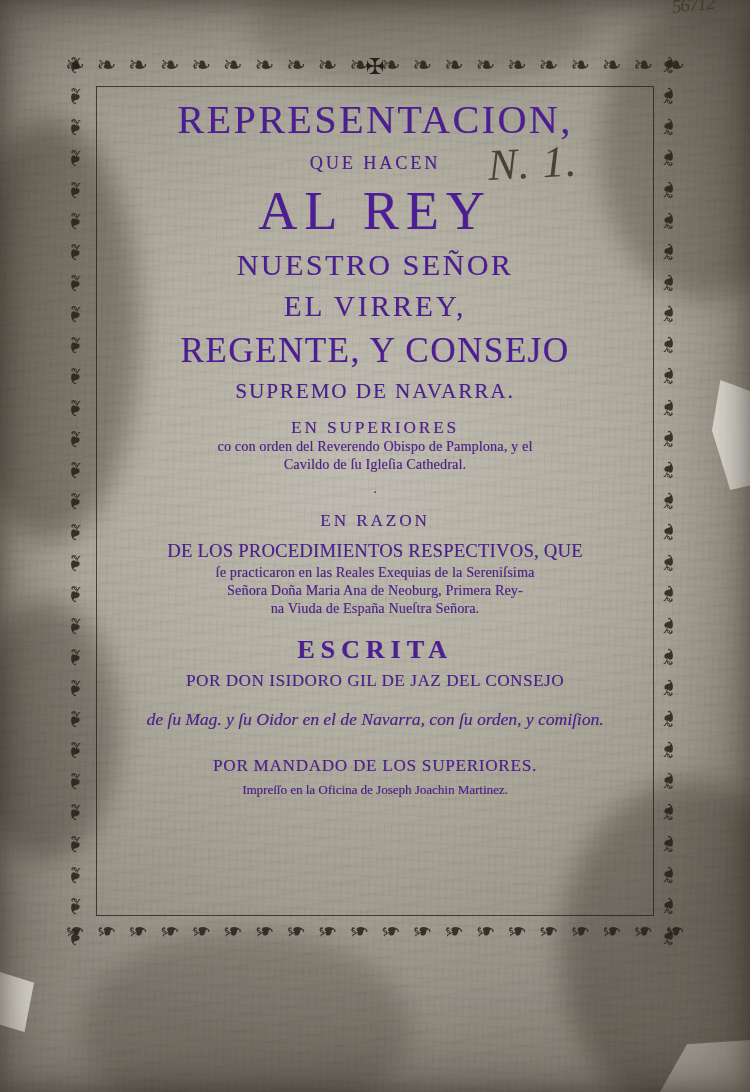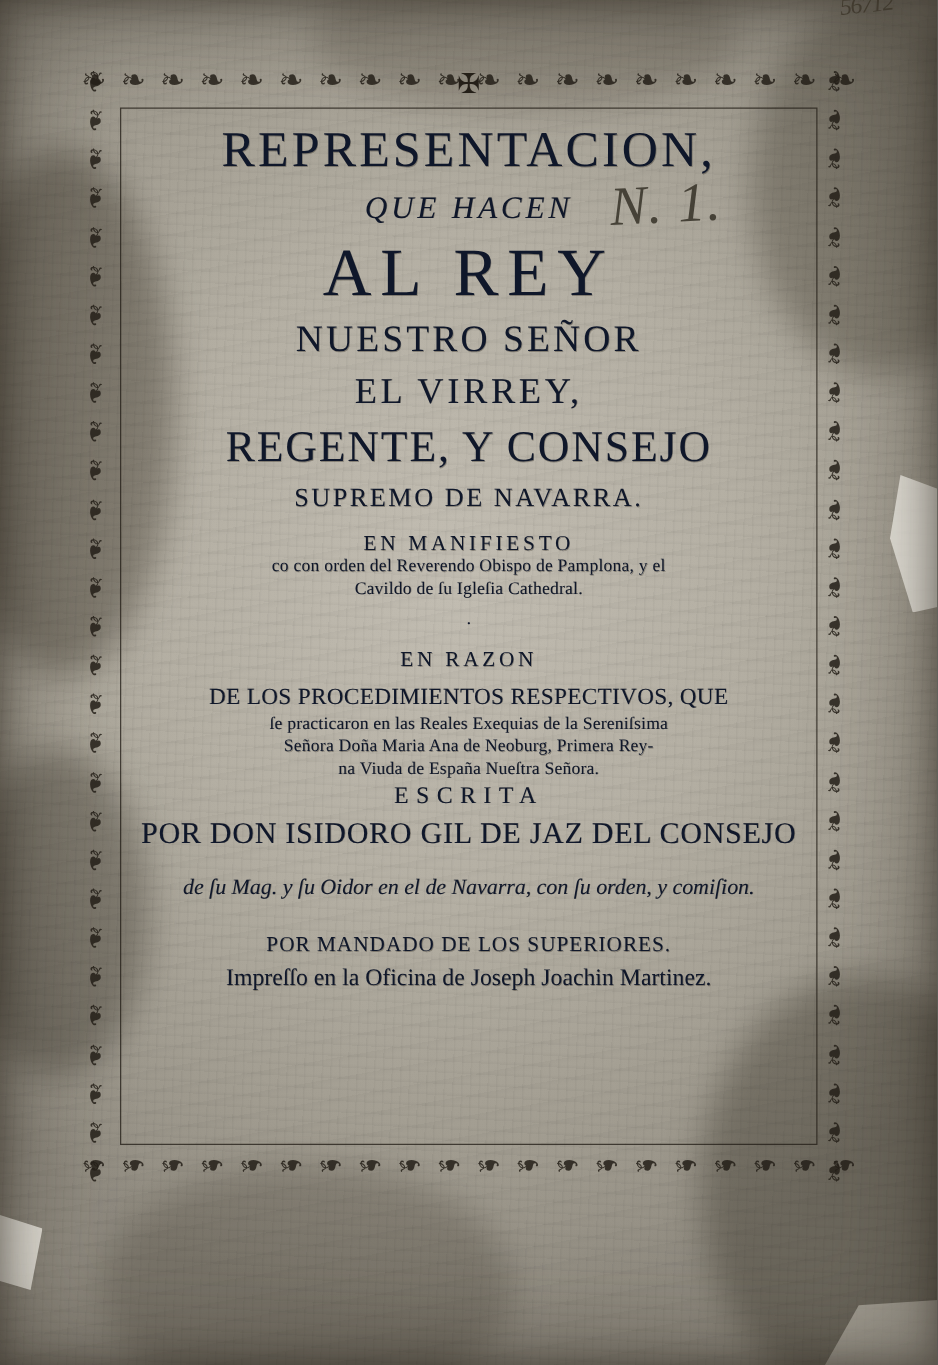--- a/index.html
+++ b/index.html
@@ -113,42 +113,42 @@
     color:#241f18;
     z-index:3;
   }
 
   
   .content {
     position:absolute;
     left:108px; top:88px;
     width:534px;
     text-align:center;
-    color:#0f172a;
+    color:#4c1d95;
   }
   .line { display:block; white-space:nowrap; }
   .t-rep {
     font-size:40px; letter-spacing:2.5px; margin-top:8px;
     font-family:"Liberation Serif", serif;
   }
-  .t-quehacen { font-size:25px; letter-spacing:3px; margin-top:10px;font-style:italic; }
+  .t-quehacen { font-size:18px; letter-spacing:3px; margin-top:10px; }
   .t-alrey { font-size:54px; letter-spacing:7px; margin-top:6px; font-weight:400; }
   .t-nuestro { font-size:30px; letter-spacing:2.5px; margin-top:6px; }
   .t-virrey { font-size:29px; letter-spacing:3px; margin-top:8px; }
   .t-regente { font-size:35px; letter-spacing:1.5px; margin-top:8px; }
   .t-supremo { font-size:21px; letter-spacing:2px; margin-top:8px; }
   .t-small-caps { font-size:17px; letter-spacing:3px; margin-top:14px; }
   .t-body { font-size:18.5px; letter-spacing:0.3px; margin-top:9px; line-height:1.28; }
   .t-body-italic { font-size:14px; letter-spacing:0.2px; line-height:1.3; }
   .dot { font-size:15px; margin-top:6px; }
-  .t-escrita { font-size:19px; letter-spacing:6px; margin-top:0; }
-  .t-author { font-size:24px; letter-spacing:0.6px; margin-top:6px; font-family:"Liberation Serif", serif; }
+  .t-escrita { font-size:26px; letter-spacing:6px; margin-top:16px;font-weight:bold; }
+  .t-author { font-size:17px; letter-spacing:0.6px; margin-top:6px; font-family:"Liberation Serif", serif; }
   .t-author2 { font-size:17.5px; margin-top:18px; font-style:italic; }
   .t-mandado { font-size:17px; letter-spacing:0.8px; margin-top:26px; }
-  .t-impresso { font-size:19px; margin-top:6px; }
+  .t-impresso { font-size:13px; margin-top:6px; }
 
   .ink { text-shadow: 0.5px 0.4px 0 rgba(40,34,25,.35); }
 </style>
 </head>
 <body>
 
 <div id="page">
 
   <div class="paper"></div>
   <div class="paper-grain"></div>
@@ -282,21 +282,21 @@
 
   <div class="content">
     <span class="line t-rep ink">REPRESENTACION,</span>
     <span class="line t-quehacen ink">QUE HACEN</span>
     <span class="line t-alrey ink">AL REY</span>
     <span class="line t-nuestro ink">NUESTRO SEÑOR</span>
     <span class="line t-virrey ink">EL VIRREY,</span>
     <span class="line t-regente ink">REGENTE, Y CONSEJO</span>
     <span class="line t-supremo ink">SUPREMO DE NAVARRA.</span>
 
-    <span class="line t-small-caps ink">EN MANIFIESTO</span>
+    <span class="line t-small-caps ink">EN SUPERIORES</span>
     <span class="line t-body-italic ink">co con orden del Reverendo Obispo de Pamplona, y el</span>
     <span class="line t-body-italic ink">Cavildo de ſu Igleſia Cathedral.</span>
 
     <span class="line dot">.</span>
     <span class="line t-small-caps ink">EN RAZON</span>
     <span class="line t-body ink">DE LOS PROCEDIMIENTOS RESPECTIVOS, QUE</span>
     <span class="line t-body-italic ink">ſe practicaron en las Reales Exequias de la Sereniſsima</span>
     <span class="line t-body-italic ink">Señora Doña Maria Ana de Neoburg, Primera Rey-</span>
     <span class="line t-body-italic ink">na Viuda de España Nueſtra Señora.</span>
 

